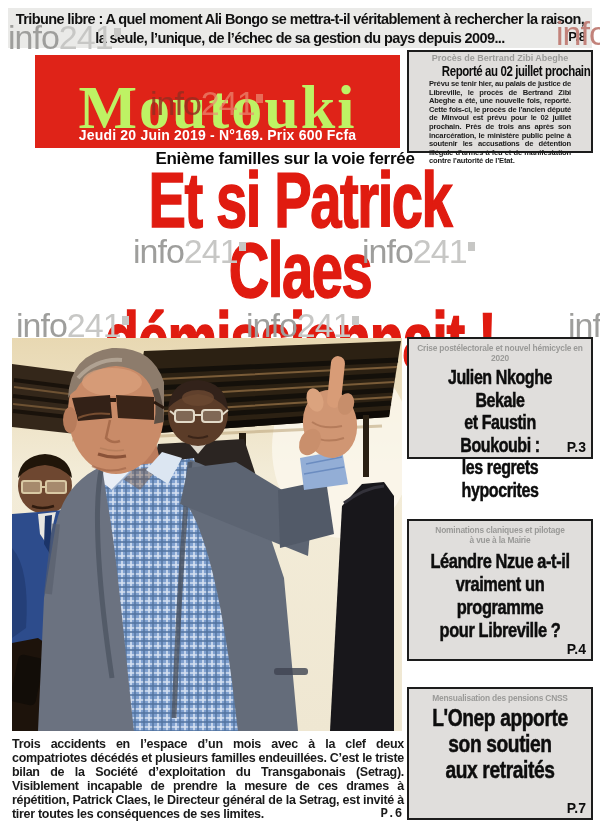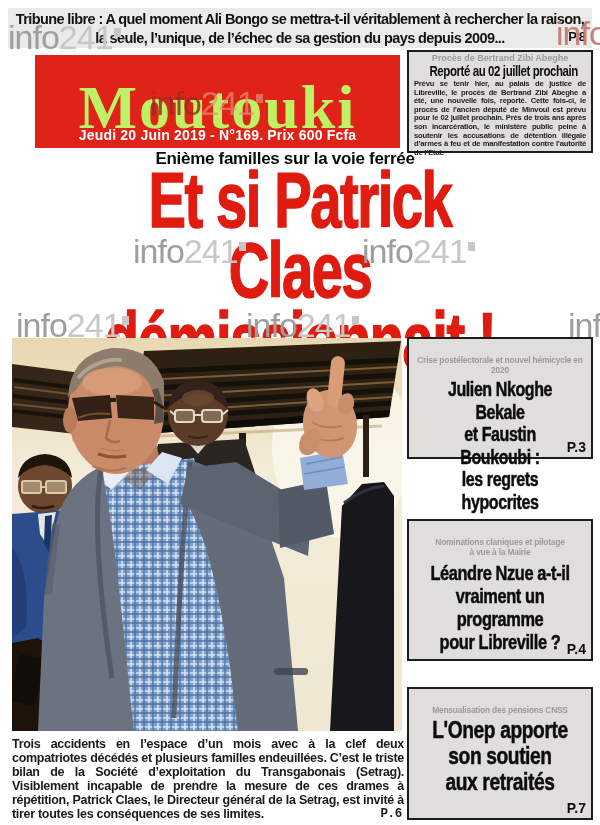--- a/index.html
+++ b/index.html
@@ -14,21 +14,21 @@
 
   
   .masthead{position:absolute;left:35px;top:55px;width:365px;height:93px;background:#df2318;}
   .masthead .title{font-family:"Liberation Serif",serif;font-weight:bold;color:#bef264;
                    font-size:62px;text-align:center;line-height:64px;margin-top:20px;letter-spacing:2px;}
   .masthead .dateline{position:absolute;bottom:5px;width:100%;text-align:center;color:#fff;
                       font-weight:bold;font-size:14px;letter-spacing:0.2px;}
 
   
   .proces{position:absolute;left:407px;top:50px;width:186px;height:103px;background:#e0dedc;
-          border:2px solid #1c1c1c;box-sizing:border-box;padding:1px 5px;}
+          border:2px solid #1c1c1c;box-sizing:border-box;padding:1px 20px;}
   .kicker{color:#9a9a98;font-weight:bold;text-align:center;}
   .proces .kicker{font-size:9px;line-height:10px;}
   .proces .hl{font-weight:bold;color:#0d0d0d;text-align:center;font-size:14px;letter-spacing:-0.5px;
               white-space:nowrap;transform:scaleX(0.82);transform-origin:center top;line-height:16px;}
   .proces .body{font-size:7.6px;font-weight:bold;color:#1c1c1c;text-align:justify;
                 line-height:8.6px;letter-spacing:-0.2px;margin-top:1px;}
 
   
   .lead-kicker{position:absolute;left:0;top:149px;width:570px;text-align:center;
                font-weight:bold;font-size:17px;color:#0a0a0a;letter-spacing:-0.3px;}
@@ -54,21 +54,21 @@
   .photo{position:absolute;left:12px;top:338px;width:390px;height:393px;overflow:hidden;}
 
   
   .standfirst{position:absolute;left:12px;top:737px;width:392px;height:85px;
               font-size:12.5px;font-weight:bold;color:#1a1a1a;text-align:justify;
               line-height:14px;letter-spacing:-0.3px;}
   .standfirst .pref{position:absolute;right:2px;bottom:1px;font-size:12.5px;font-family:Liberation Mono, monospace;}
 
   
   .sbox{position:absolute;left:407px;width:186px;background:#e0dedc;border:2px solid #1c1c1c;
-        box-sizing:border-box;padding-top:16px;}
+        box-sizing:border-box;padding-top:4px;}
   .sbox .kicker{font-size:8.4px;line-height:10px;letter-spacing:-0.2px;}
   .sbox .hl{font-weight:bold;color:#0d0d0d;text-align:center;letter-spacing:-0.5px;
             transform:scaleX(0.8);transform-origin:center top;margin-top:3px;
             -webkit-text-stroke:0.5px #0d0d0d;}
   .sbox .pref{position:absolute;right:5px;bottom:2px;font-weight:bold;font-size:14px;color:#0d0d0d;}
   .sbox1{top:337px;height:122px;}
   .sbox1 .hl{font-size:20px;line-height:22.5px;}
   .sbox2{top:499px;height:142px;margin-top:20px;}
   .sbox2 .hl{font-size:20.5px;line-height:23px;margin-top:4px;}
   .sbox3{top:687px;height:133px;}

